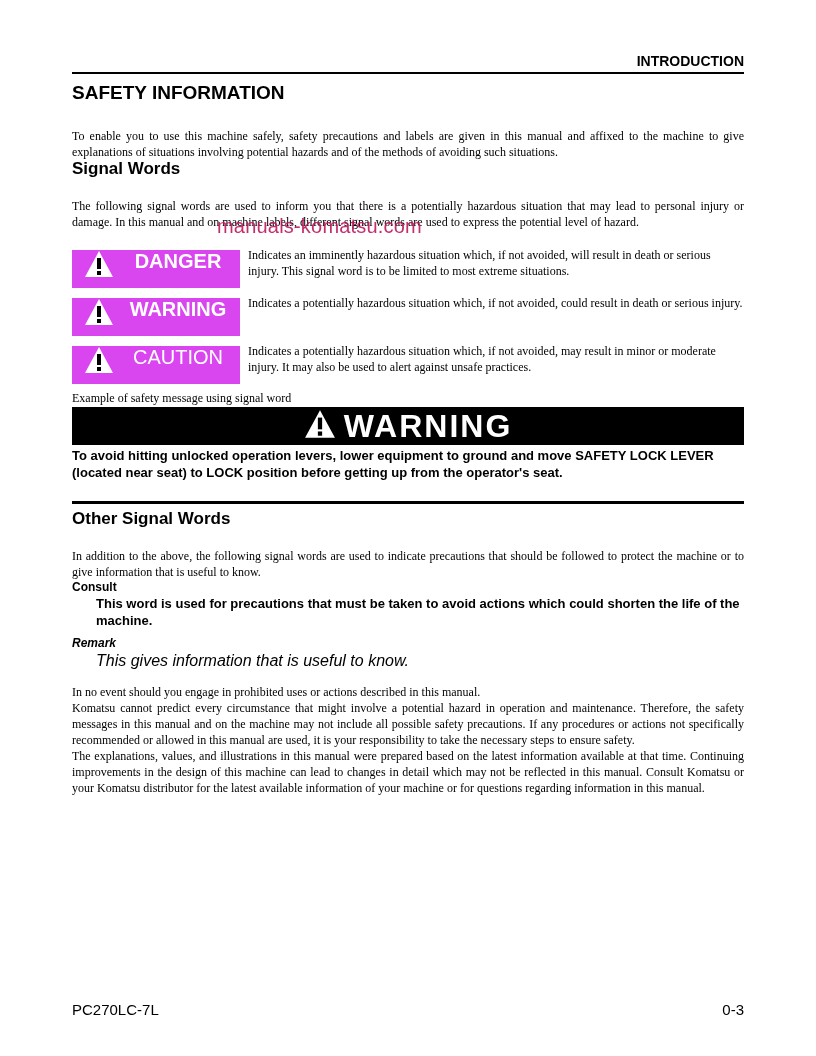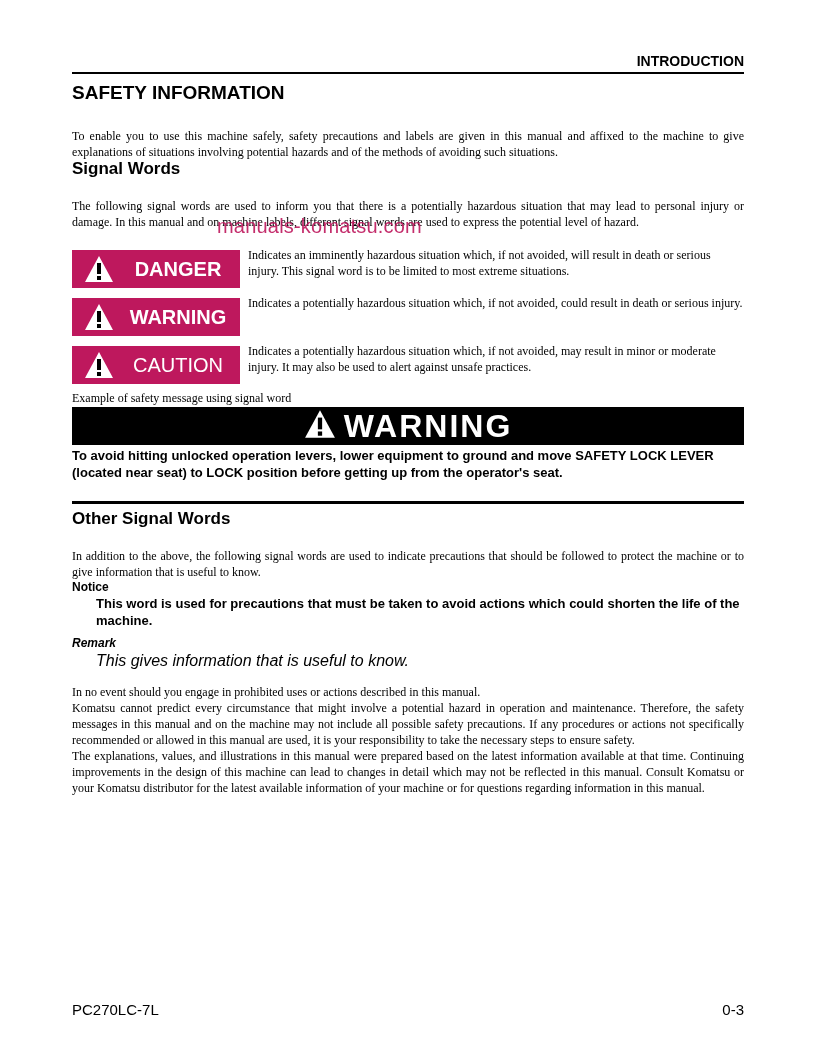--- a/index.html
+++ b/index.html
@@ -12,22 +12,22 @@
   .header-rule { left:72px; top:72px; width:672px; height:2px; background:#000; }
 
   .h1 { left:72px; top:82px; font-size:19px; font-weight:bold; }
   .h2 { font-size:17px; font-weight:bold; left:72px; }
 
   .para { left:72px; width:672px; font-size:12px; line-height:16px; text-align:justify; }
   .para p { margin:0; }
 
   .watermark { left:217px; top:215px; font-size:20px; color:#be185d; letter-spacing:0.2px; opacity:0.9; }
 
-  .sig-box { left:72px; width:168px; height:38px; background:#be185d; color:#fff;
-             display:flex; align-items:center; }
+  .sig-box { left:72px; width:168px; height:38px; background:#d946ef; color:#fff;
+             display:flex; }
   .sig-box .tri { width:34px; display:flex; justify-content:center; margin-left:10px; }
   .sig-box .word { flex:1; text-align:center; font-size:20px; font-weight:bold; }
   .sig-box .word.plain { font-weight:normal; }
   .sig-desc { left:248px; width:496px; font-size:12px; line-height:16px; }
 
   .warn-bar { left:72px; top:407px; width:672px; height:38px; background:#000; color:#fff;
               display:flex; align-items:center; justify-content:center; }
   .warn-bar .word { font-size:32px; font-weight:bold; letter-spacing:2px; margin-left:8px; }
   .warn-text { left:72px; top:448px; width:672px; font-size:13px; line-height:16.5px; font-weight:bold; }
   .warn-text p { margin:0; }
@@ -109,21 +109,21 @@
 <div class="abs sans warn-text">
   <p>To avoid hitting unlocked operation levers, lower equipment to ground and move SAFETY LOCK LEVER</p>
   <p>(located near seat) to LOCK position before getting up from the operator's seat.</p>
 </div>
 <div class="abs rule-bottom"></div>
 
 <div class="abs sans h2" style="top:509px;">Other Signal Words</div>
 
 <div class="abs serif para" style="top:548px;">In addition to the above, the following signal words are used to indicate precautions that should be followed to protect the machine or to give information that is useful to know.</div>
 
-<div class="abs sans notice-label">Notice</div>
+<div class="abs sans notice-label">Consult</div>
 <div class="abs sans notice-text">This word is used for precautions that must be taken to avoid actions which could shorten the life of the machine.</div>
 
 <div class="abs sans remark-label">Remark</div>
 <div class="abs sans remark-text">This gives information that is useful to know.</div>
 
 <div class="abs serif para" style="top:684px;">
   <p>In no event should you engage in prohibited uses or actions described in this manual.</p>
   <p>Komatsu cannot predict every circumstance that might involve a potential hazard in operation and maintenance. Therefore, the safety messages in this manual and on the machine may not include all possible safety precautions. If any procedures or actions not specifically recommended or allowed in this manual are used, it is your responsibility to take the necessary steps to ensure safety.</p>
   <p>The explanations, values, and illustrations in this manual were prepared based on the latest information available at that time. Continuing improvements in the design of this machine can lead to changes in detail which may not be reflected in this manual. Consult Komatsu or your Komatsu distributor for the latest available information of your machine or for questions regarding information in this manual.</p>
 </div>

